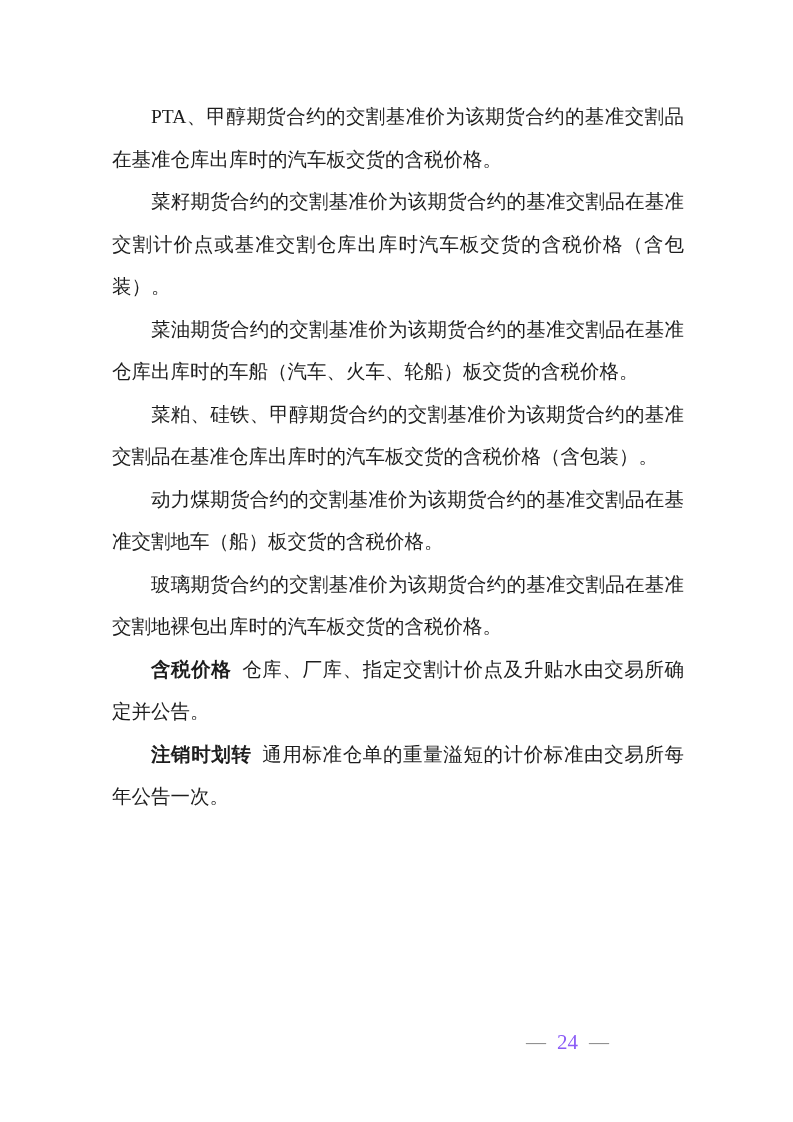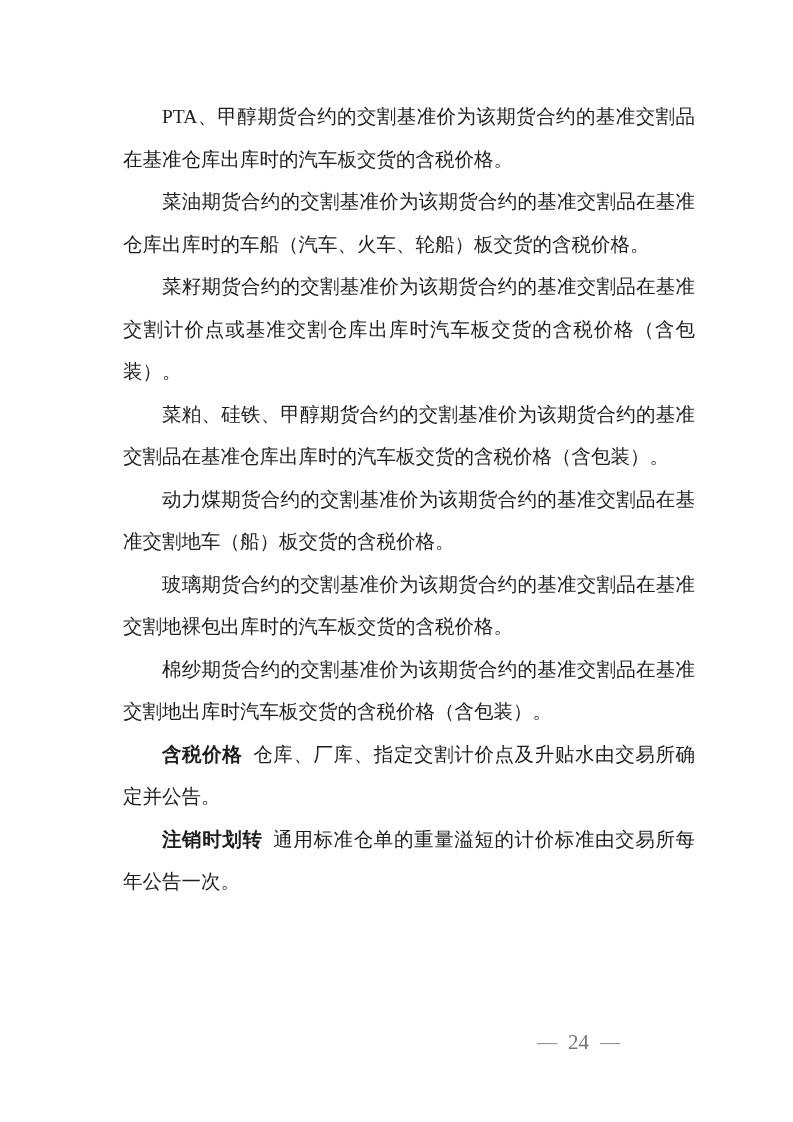--- a/index.html
+++ b/index.html
@@ -7,21 +7,20 @@
     padding: 0;
     background: #ffffff;
   }
   .page {
     position: relative;
     width: 725px;
     height: 1122px;
     background: #ffffff;
     overflow: hidden;
     font-family: "Liberation Serif", "DejaVu Serif", serif;
-    margin-left: 11px;
   }
   .content {
     position: absolute;
     left: 112px;
     top: 96px;
     width: 572px;
   }
   p.para {
     margin: 0;
     padding: 0;
@@ -47,43 +46,42 @@
     display: inline-flex;
     align-items: center;
     gap: 11px;
     white-space: nowrap;
   }
   .footer .dash {
     color: #8c8c8c;
     font-size: 20px;
   }
   .footer .num {
-    color: #737373;
+    color: #8b5cf6;
   }
 </style>
 </head>
 <body>
 
 <div class="page">
   <div class="content">
 
     <p class="para"><span>PTA、甲醇期货合约的交割基准价为该期货合约的基准交割品在基准仓库出库时的汽车板交货的含税价格。</span></p>
 
+    <p class="para"><span>菜籽期货合约的交割基准价为该期货合约的基准交割品在基准交割计价点或基准交割仓库出库时汽车板交货的含税价格（含包装）。</span></p>
+
     <p class="para"><span>菜油期货合约的交割基准价为该期货合约的基准交割品在基准仓库出库时的车船（汽车、火车、轮船）板交货的含税价格。</span></p>
-
-    <p class="para"><span>菜籽期货合约的交割基准价为该期货合约的基准交割品在基准交割计价点或基准交割仓库出库时汽车板交货的含税价格（含包装）。</span></p>
 
     <p class="para"><span>菜粕、硅铁、甲醇期货合约的交割基准价为该期货合约的基准交割品在基准仓库出库时的汽车板交货的含税价格（含包装）。</span></p>
 
 
     <p class="para"><span>动力煤期货合约的交割基准价为该期货合约的基准交割品在基准交割地车（船）板交货的含税价格。</span></p>
 
     <p class="para"><span>玻璃期货合约的交割基准价为该期货合约的基准交割品在基准交割地裸包出库时的汽车板交货的含税价格。</span></p>
 
-    <p class="para"><span>棉纱期货合约的交割基准价为该期货合约的基准交割品在基准交割地出库时汽车板交货的含税价格（含包装）。</span></p>
 
     <p class="para"><span class="term">含税价格</span><span>仓库、厂库、指定交割计价点及升贴水由交易所确定并公告。</span></p>
 
     <p class="para"><span class="term">注销时划转</span><span>通用标准仓单的重量溢短的计价标准由交易所每年公告一次。</span></p>
 
 
   </div>
 
   <div class="footer">
     <span class="dash">—</span>

